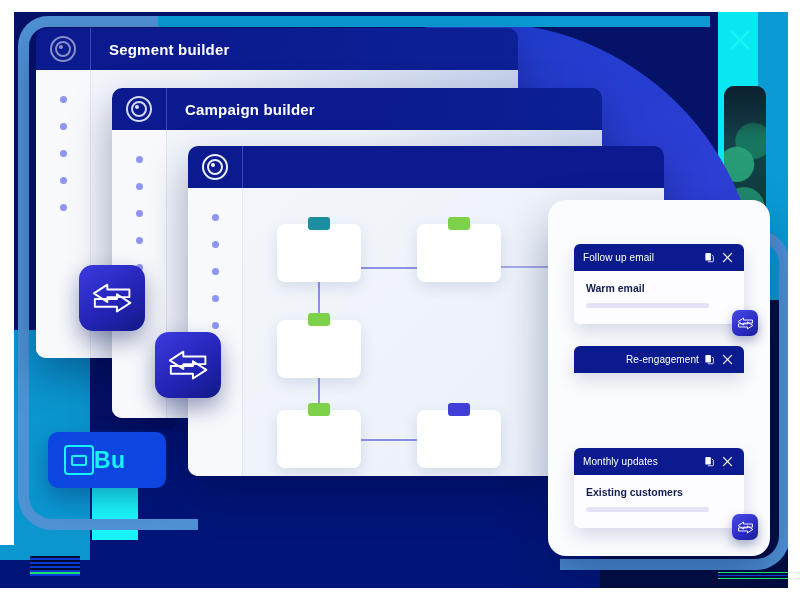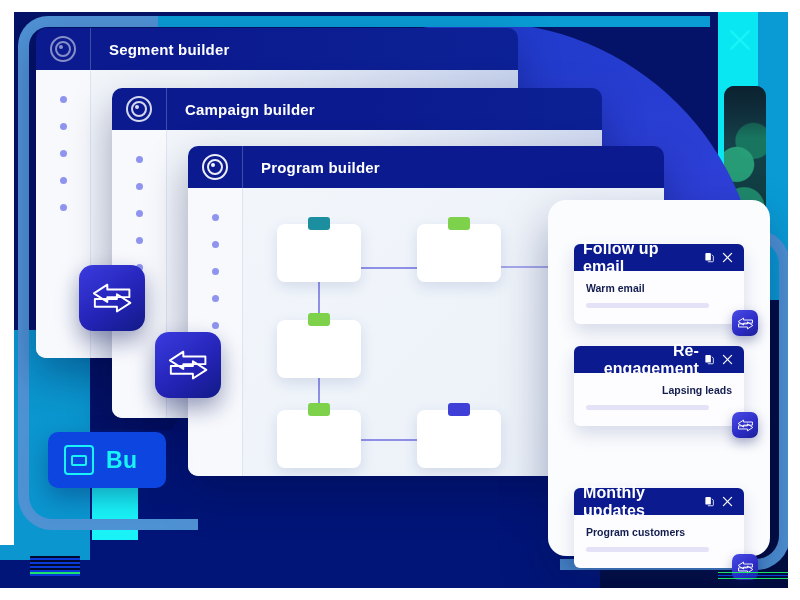--- a/index.html
+++ b/index.html
@@ -166,36 +166,36 @@
   #swap-2{left:155px;top:332px;width:66px;height:66px;}
   .swap-btn svg{width:64%;height:64%;}
 
   
   #card-stack{position:absolute;left:548px;top:200px;width:222px;height:356px;
     background:#fbfcfe;border-radius:18px;
     box-shadow:0 22px 46px rgba(3,16,80,.35);}
   .email-card{position:absolute;left:26px;width:170px;border-radius:7px;
     box-shadow:0 8px 18px rgba(25,45,120,.16);overflow:visible;}
   .card-head{display:flex;align-items:center;height:27px;background:#0b1b8f;border-radius:6px 6px 0 0;padding:0 9px;}
-  .card-title{color:#fff;font-size:16px;font-weight:700;flex:1;letter-spacing:.1px;}
+  .card-title{color:#fff;font-size:10px;font-weight:400;flex:1;letter-spacing:.1px;}
   .card-ico{width:16px;height:16px;display:flex;align-items:center;justify-content:center;margin-left:2px;}
   .card-body{background:#fdfdff;border-radius:0 0 6px 6px;padding:11px 12px 16px;position:relative;}
   .card-sub{font-size:10.5px;font-weight:700;color:#121c4e;margin-bottom:9px;}
   .card-bar{height:5px;border-radius:3px;background:#e3e2f7;width:84%;}
   .card-swap{position:absolute;right:-14px;bottom:-12px;width:26px;height:26px;border-radius:7px;
     background:linear-gradient(145deg,#4a4ae6 0%, #2b2bc4 60%, #1b2196 100%);
     display:flex;align-items:center;justify-content:center;box-shadow:0 5px 12px rgba(12,24,100,.35);}
   .card-swap svg{width:17px;height:17px;}
   #card-0{top:44px;}
   #card-1{top:146px;text-align:right;}
-  #card-2{top:248px;margin-top:40px;}
+  #card-2{top:248px;}
 
   
   #badge-bu{position:absolute;left:48px;top:432px;width:118px;height:56px;border-radius:10px;
-    background:#0c45e0;display:flex;align-items:center;gap:12px;padding-left:16px;box-sizing:border-box;
+    background:#0c45e0;display:flex;align-items:center;padding-left:16px;box-sizing:border-box;
     box-shadow:0 10px 24px rgba(5,20,90,.35);}
   #badge-bu .badge-ico{width:26px;height:26px;border:2px solid #19f3f7;border-radius:4px;
     display:flex;align-items:center;justify-content:center;}
   #badge-bu .badge-ico i{width:12px;height:7px;border:2px solid #19f3f7;border-radius:2px;display:block;}
   #badge-bu .badge-text{color:#19f3f7;font-size:23px;font-weight:700;letter-spacing:.3px;}
 
   
   #close-top{position:absolute;left:722px;top:22px;width:36px;height:36px;
     display:flex;align-items:center;justify-content:center;}
   #close-top svg{width:26px;height:26px;}
@@ -277,21 +277,20 @@
     <div class="panel-fade"></div>
   </div>
 
   <div class="panel" id="panel-program">
     <div class="panel-head">
       <div class="icon-cell">
         <span class="bullseye">
             <i></i>
           </span>
       </div>
-      <div class="title">Program builder</div>
     </div>
     <div class="panel-body">
       <div class="panel-rail">
         <span class="rail-dot"></span>
         <span class="rail-dot"></span>
         <span class="rail-dot"></span>
         <span class="rail-dot"></span>
         <span class="rail-dot"></span>
       </div>
       <div class="panel-canvas">
@@ -386,60 +385,50 @@
             <path d="M11.5 4 L13.6 6.2 L13.6 13 A1.2 1.2 0 0 1 12.4 14.2 L5.6 14.2" fill="none" stroke="#ffffff" stroke-width="1.2"></path>
           </svg>
         </span>
         <span class="card-ico">
           <svg viewBox="0 0 16 16" width="13" height="13">
             <line x1="3" y1="3" x2="13" y2="13" stroke="#ffffff" stroke-width="1.5" stroke-linecap="round"></line>
             <line x1="13" y1="3" x2="3" y2="13" stroke="#ffffff" stroke-width="1.5" stroke-linecap="round"></line>
           </svg>
         </span>
       </div>
+    </div>
+
+    <div class="email-card" id="card-2">
+      <div class="card-head">
+        <span class="card-title">Monthly updates</span>
+        <span class="card-ico">
+          <svg viewBox="0 0 16 16" width="11" height="11">
+            <rect x="2" y="1.5" width="8" height="11" rx="1.4" fill="#ffffff"></rect>
+            <path d="M11.5 4 L13.6 6.2 L13.6 13 A1.2 1.2 0 0 1 12.4 14.2 L5.6 14.2" fill="none" stroke="#ffffff" stroke-width="1.2"></path>
+          </svg>
+        </span>
+        <span class="card-ico">
+          <svg viewBox="0 0 16 16" width="13" height="13">
+            <line x1="3" y1="3" x2="13" y2="13" stroke="#ffffff" stroke-width="1.5" stroke-linecap="round"></line>
+            <line x1="13" y1="3" x2="3" y2="13" stroke="#ffffff" stroke-width="1.5" stroke-linecap="round"></line>
+          </svg>
+        </span>
+      </div>
       <div class="card-body">
-        <div class="card-sub">Lapsing leads</div>
+        <div class="card-sub">Existing customers</div>
         <div class="card-bar"></div>
         <div class="card-swap">
           <svg viewBox="0 0 44 36">
             <path d="M17 4 L3 13 L17 22 L17 17 L40 17 L40 9 L17 9 Z" fill="none" stroke="#ffffff" stroke-width="2.4" stroke-linejoin="round"></path>
             <path d="M27 14 L41 23 L27 32 L27 27 L4 27 L4 19 L27 19 Z" fill="none" stroke="#ffffff" stroke-width="2.4" stroke-linejoin="round"></path>
           </svg>
         </div>
       </div>
     </div>
 
-    <div class="email-card" id="card-2">
-      <div class="card-head">
-        <span class="card-title">Monthly updates</span>
-        <span class="card-ico">
-          <svg viewBox="0 0 16 16" width="11" height="11">
-            <rect x="2" y="1.5" width="8" height="11" rx="1.4" fill="#ffffff"></rect>
-            <path d="M11.5 4 L13.6 6.2 L13.6 13 A1.2 1.2 0 0 1 12.4 14.2 L5.6 14.2" fill="none" stroke="#ffffff" stroke-width="1.2"></path>
-          </svg>
-        </span>
-        <span class="card-ico">
-          <svg viewBox="0 0 16 16" width="13" height="13">
-            <line x1="3" y1="3" x2="13" y2="13" stroke="#ffffff" stroke-width="1.5" stroke-linecap="round"></line>
-            <line x1="13" y1="3" x2="3" y2="13" stroke="#ffffff" stroke-width="1.5" stroke-linecap="round"></line>
-          </svg>
-        </span>
-      </div>
-      <div class="card-body">
-        <div class="card-sub">Program customers</div>
-        <div class="card-bar"></div>
-        <div class="card-swap">
-          <svg viewBox="0 0 44 36">
-            <path d="M17 4 L3 13 L17 22 L17 17 L40 17 L40 9 L17 9 Z" fill="none" stroke="#ffffff" stroke-width="2.4" stroke-linejoin="round"></path>
-            <path d="M27 14 L41 23 L27 32 L27 27 L4 27 L4 19 L27 19 Z" fill="none" stroke="#ffffff" stroke-width="2.4" stroke-linejoin="round"></path>
-          </svg>
-        </div>
-      </div>
-    </div>
-
   </div>
 
   <div class="glitch-l">
     <i></i>
       <i></i>
       <i></i>
       <i></i>
       <i></i>
       <i></i>
       <i></i>

